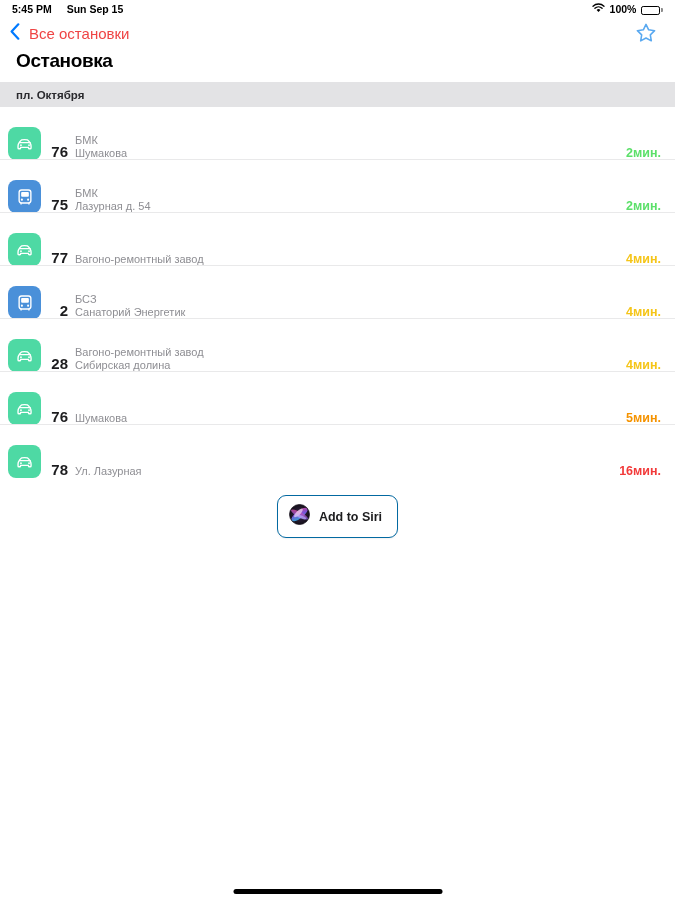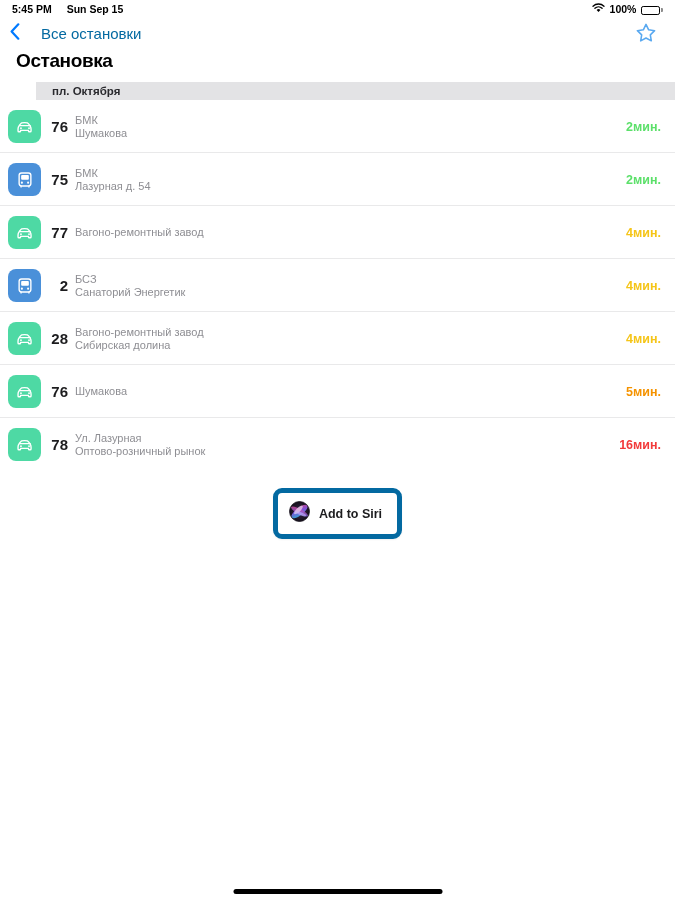--- a/index.html
+++ b/index.html
@@ -30,42 +30,42 @@
     width:1.6px; height:4px; background:#000; opacity:.45;
     border-radius:0 1px 1px 0; margin-left:1px;
   }
 
   
   .navbar {
     height:30px; display:flex; align-items:center; padding:0 10px;
     position:relative;
   }
   .back-btn {
-    display:flex; align-items:center; gap:20px;
-    color:#0369a1; font-size:15px; cursor:pointer;
+    display:flex; align-items:center; gap:8px;
+    color:#ef4444; font-size:15px; cursor:pointer;
   }
   .chev { display:block; margin-right:1px; }
   .star-btn { margin-left:auto; cursor:pointer; line-height:0; padding-right:8px; }
 
   
   .large-title {
     font-size:19px; font-weight:bold; color:#000;
     padding:2px 16px 10px 16px; letter-spacing:-0.4px;
   }
 
   
   .section-header {
-    background:#e3e3e5; height:18px; display:flex; align-items:center;
-    padding:0 16px; font-size:11.5px; font-weight:bold; color:#2a2a2e;margin-left:36px;
+    background:#e3e3e5; height:25px; display:flex; align-items:center;
+    padding:0 16px; font-size:11.5px; font-weight:bold; color:#2a2a2e;
   }
 
   
   .list { width:100%; background:#fff; }
   .row {
-    position:relative; height:53px; display:flex; align-items:center;
+    position:relative; height:53px; display:flex; align-items:flex-end;
     padding:0 14px 0 8px; cursor:pointer;
   }
   .row::after {
     content:""; position:absolute; left:0; right:0; bottom:0;
     height:1px; background:#e9e9ea;
   }
   .row.last::after { display:none; }
 
   .mode-icon {
     width:33px; height:33px; border-radius:8px; flex:0 0 33px;
@@ -89,21 +89,21 @@
   }
   .eta {
     flex:0 0 auto; font-size:12.5px; font-weight:bold;
     text-align:right; padding-left:10px;
   }
 
   
   .siri-wrap { display:flex; justify-content:center; margin-top:17px; }
   .siri-btn {
     display:flex; align-items:center; gap:9px;
-    background:#fff; border:5px solid #0369a1; border-radius:9px;
+    background:#fff; border:1px solid #0369a1; border-radius:9px;
     padding:8px 15px 8px 11px;
     box-shadow:0 1px 2px rgba(0,0,0,.06);
     cursor:pointer;
   }
   .siri-label { font-size:12.5px; font-weight:bold; color:#1c1c1e; }
 
   
   .home-indicator {
     position:absolute; left:50%; transform:translateX(-50%);
     bottom:6px; width:209px; height:5px;
@@ -267,21 +267,20 @@
         <svg width="22" height="22" viewBox="0 0 24 24">
           <path d="M4.4 14.2c0-2.2.8-3.3 1.6-4.3.9-1.1 1.5-2 2.4-2.4.9-.4 5.3-.4 6.2 0 .9.4 1.5 1.3 2.4 2.4.8 1 1.6 2.1 1.6 4.3v2.1c0 .5-.4.9-.9.9h-1c-.5 0-.9-.4-.9-.9v-.6H7.2v.6c0 .5-.4.9-.9.9h-1c-.5 0-.9-.4-.9-.9z" fill="none" stroke="#fff" stroke-width="1.5" stroke-linejoin="round"></path>
           <path d="M6.3 10.6h11.4" stroke="#fff" stroke-width="1.4" stroke-linecap="round"></path>
           <circle cx="7.6" cy="13.4" r="1" fill="#fff"></circle>
           <circle cx="16.4" cy="13.4" r="1" fill="#fff"></circle>
         </svg>
       </div>
       <div class="route-num">78</div>
       <div class="route-text">
         <div class="r-title">Ул. Лазурная</div>
-        <div class="r-sub">Оптово-розничный рынок</div>
       </div>
       <div class="eta" style="color:#f23a3a">16мин.</div>
     </div>
 
   </div>
 
   <div class="siri-wrap">
     <div class="siri-btn">
       <span>
         <svg width="21" height="21" viewBox="0 0 40 40">

